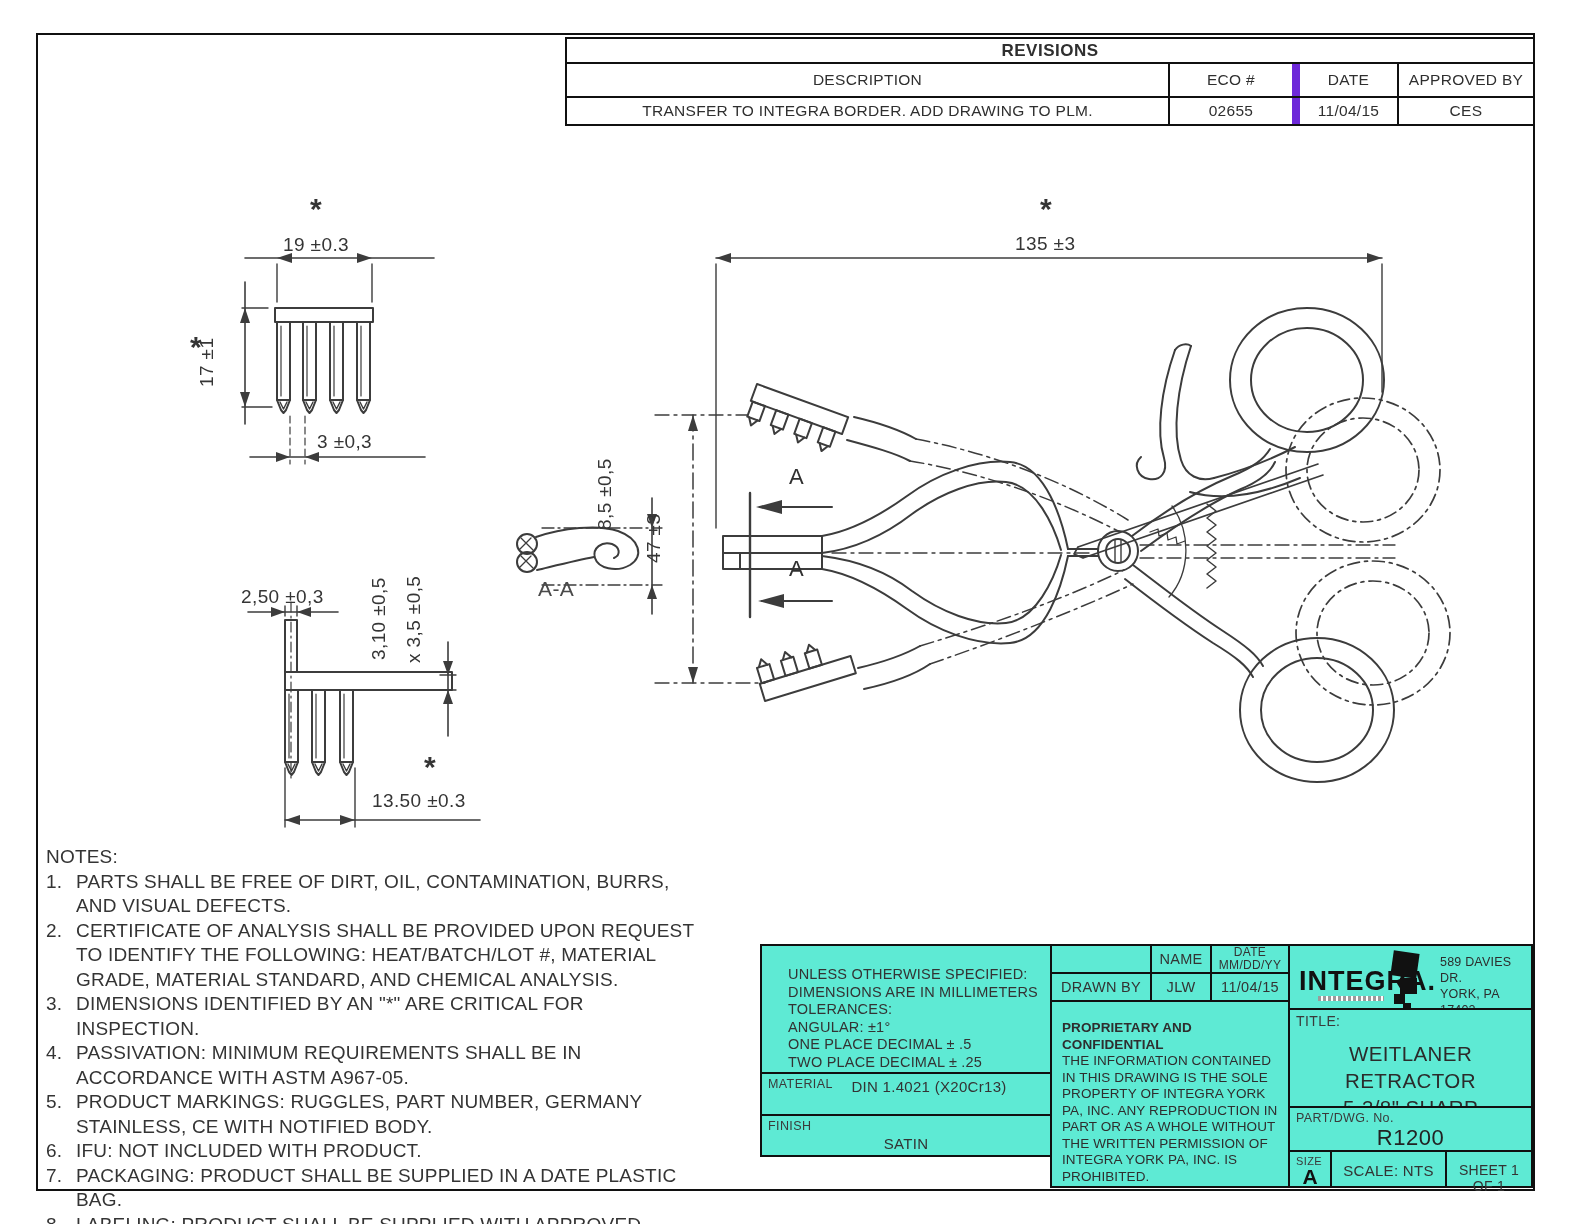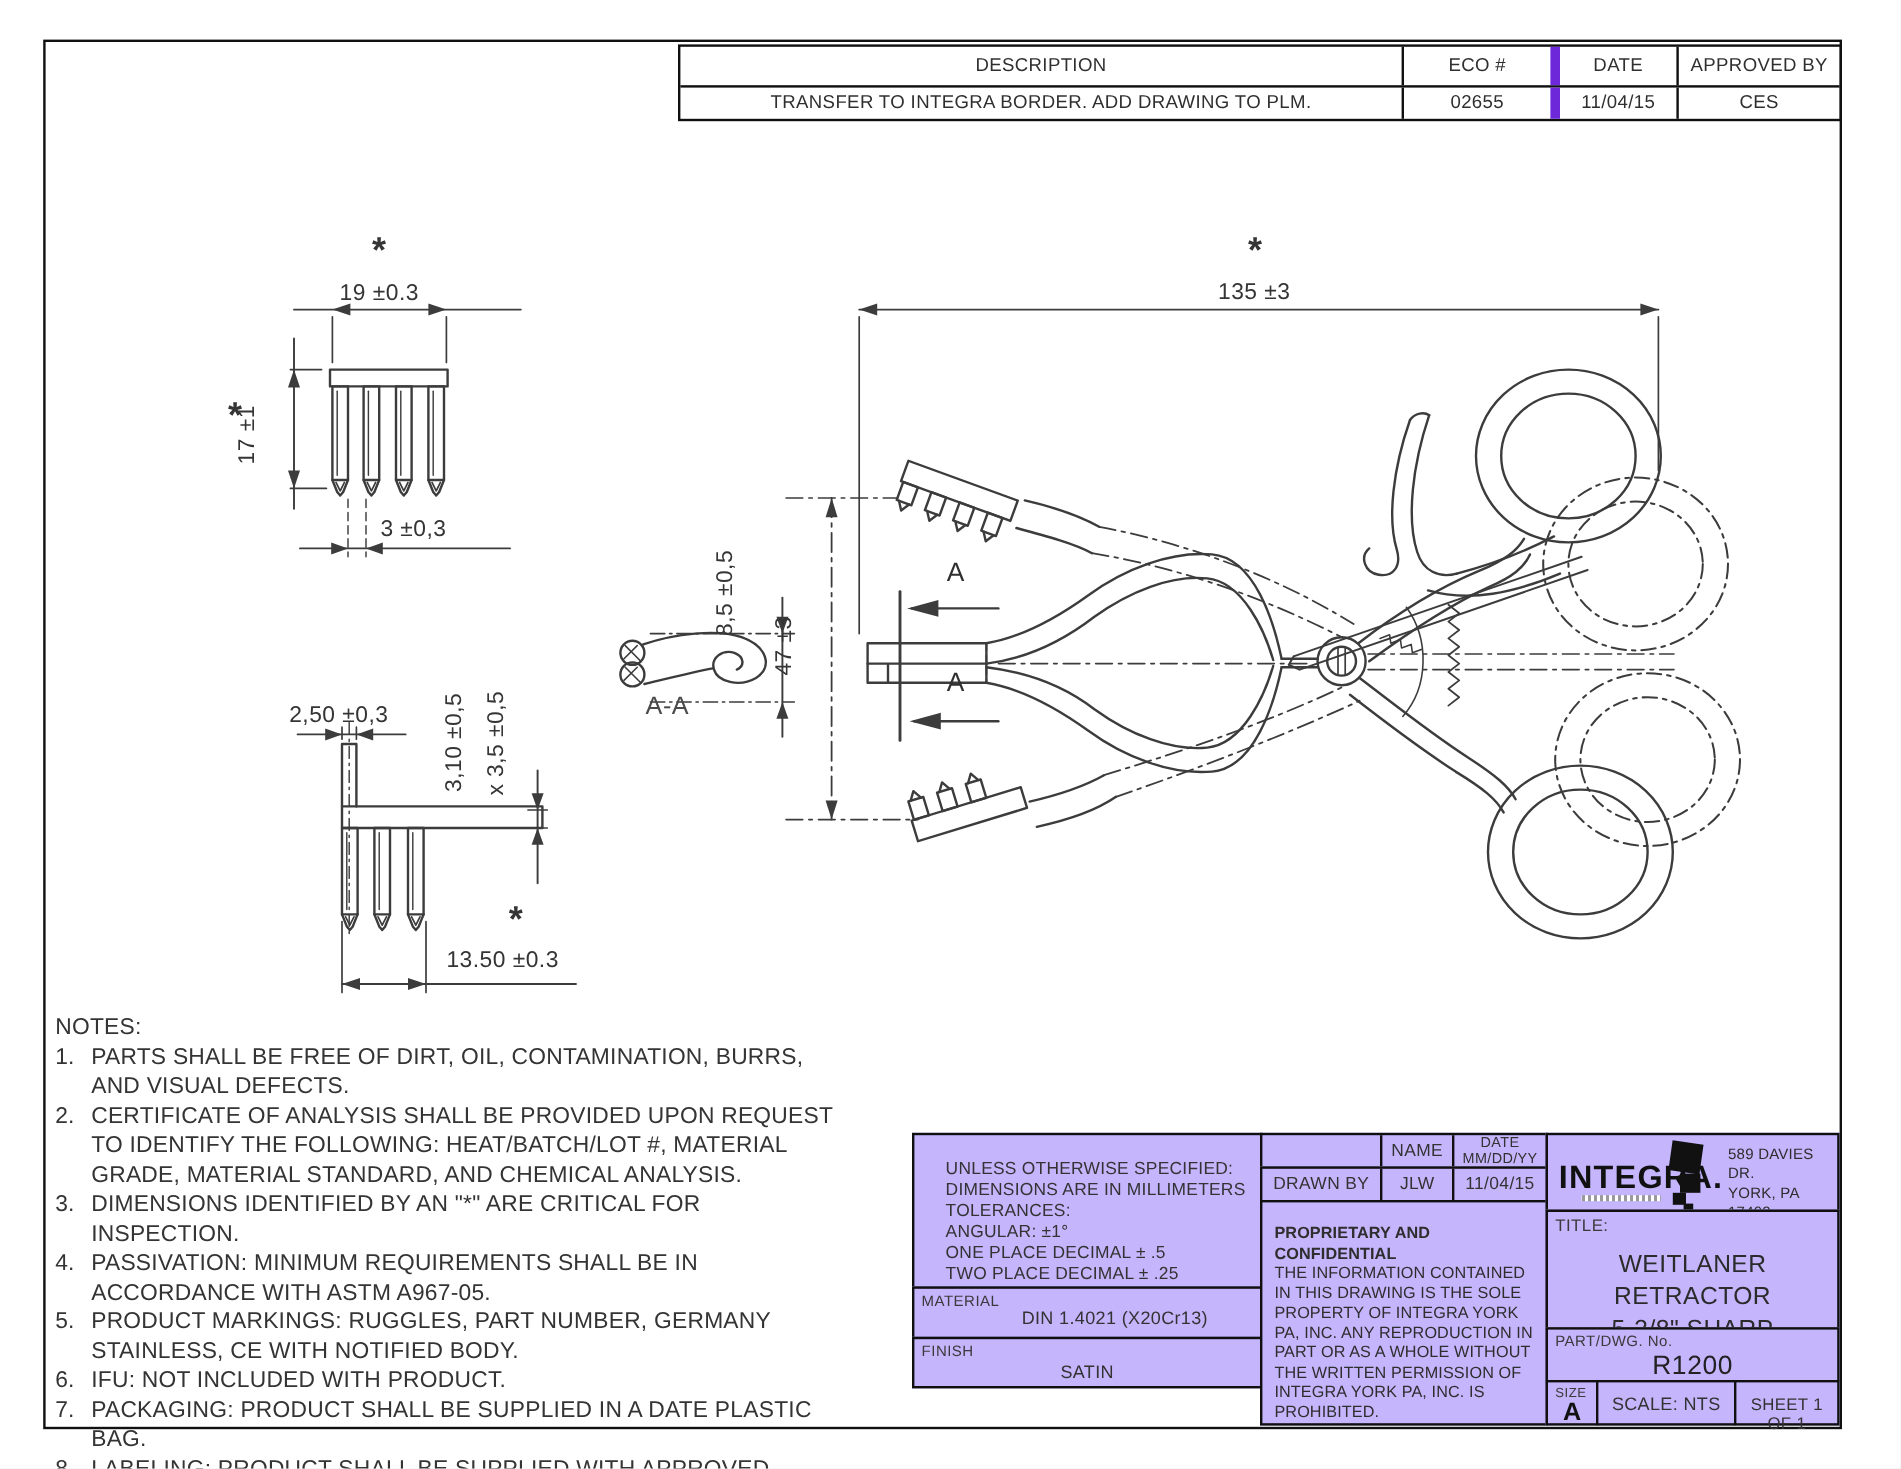--- a/index.html
+++ b/index.html
@@ -23,21 +23,21 @@
   .rev .c1{width:601px;border-right:2px solid #101010;}
   .rev .c2{width:122px;border-right:8px solid #6d28d9;}
   .rev .c3{width:97px;border-right:2px solid #101010;}
   .rev .c4{flex:1;}
   
   .notes{position:absolute;left:46px;top:845px;width:648px;font-size:19px;line-height:24.5px;letter-spacing:.2px;color:#343434;}
   .note-row{display:flex;}
   .note-num{width:30px;flex:none;}
   .note-text{flex:1;}
   
-  .tb{position:absolute;box-sizing:border-box;border:2px solid #101010;background:#c4b5fd;}
+  .tb{position:absolute;box-sizing:border-box;border:2px solid #101010;background:#5eead4;}
   .cell-label{position:absolute;left:6px;top:3px;font-size:12.5px;letter-spacing:.4px;color:#3a3a3a;}
   .center-val{position:absolute;left:0;right:0;text-align:center;font-size:15px;letter-spacing:.3px;color:#333;}
   .tol{font-size:14.5px;line-height:17.5px;letter-spacing:.2px;color:#333;padding:20px 0 0 26px;}
   .prop{padding:18px 8px 0 10px;font-size:13.5px;line-height:16.5px;letter-spacing:.1px;color:#2e2e2e;}
   .prop b{display:block;font-size:13.5px;}
   .logo-word{position:absolute;left:9px;top:20px;font-size:27px;font-weight:bold;letter-spacing:1px;color:#111;}
   .logo-tagline{position:absolute;left:28px;top:50px;width:66px;height:5px;
      background:repeating-linear-gradient(90deg,#9a9a9a 0 3px,#fff 3px 5px);}
   .sq{position:absolute;background:#111;}
   .addr{position:absolute;left:150px;top:8px;font-size:12.5px;line-height:16px;letter-spacing:.2px;color:#2d2d2d;}
@@ -261,20 +261,21 @@
   <div class="lbl rot" style="left:616px;top:508px;">8,5 ±0,5</div>
   <div class="lbl rot" style="left:665px;top:541px;">47 ±3</div>
   <div class="lbl sec" style="left:538px;top:578px;">A-A</div>
   <div class="lbl cut" style="left:789px;top:466px;">A</div>
   <div class="lbl cut" style="left:789px;top:558px;">A</div>
 
   <div class="lbl" style="left:1015px;top:233px;">135 ±3</div>
   <div class="lbl ast" style="left:1040px;top:198px;">*</div>
 
   <div class="rev">
+    <div class="r1">REVISIONS</div>
     <div class="row hd">
       <div class="c c1">DESCRIPTION</div>
       <div class="c c2">ECO #</div>
       <div class="c c3">DATE</div>
       <div class="c c4">APPROVED BY</div>
     </div>
     <div class="row dt">
       <div class="c c1">TRANSFER TO INTEGRA BORDER. ADD DRAWING TO PLM.</div>
       <div class="c c2">02655</div>
       <div class="c c3">11/04/15</div>
@@ -323,21 +324,21 @@
       <div>UNLESS OTHERWISE SPECIFIED:</div>
       <div>DIMENSIONS ARE IN MILLIMETERS</div>
       <div>TOLERANCES:</div>
       <div>ANGULAR: ±1°</div>
       <div>ONE PLACE DECIMAL ± .5</div>
       <div>TWO PLACE DECIMAL ± .25</div>
     </div>
   </div>
   <div class="tb" style="left:760px;top:1072px;width:292px;height:44px;">
     <div class="cell-label">MATERIAL</div>
-    <div class="center-val" style="top:16px;padding-left:46px;">DIN 1.4021 (X20Cr13)</div>
+    <div class="center-val" style="top:4px;padding-left:46px;">DIN 1.4021 (X20Cr13)</div>
   </div>
   <div class="tb" style="left:760px;top:1114px;width:292px;height:43px;">
     <div class="cell-label">FINISH</div>
     <div class="center-val" style="top:19px;">SATIN</div>
   </div>
 
   <div class="tb" style="left:1050px;top:944px;width:240px;height:30px;">
     <div class="midrow">
       <div class="mc" style="width:98px;border-right:2px solid #101010;"></div>
       <div class="mc" style="width:58px;border-right:2px solid #101010;">NAME</div>

